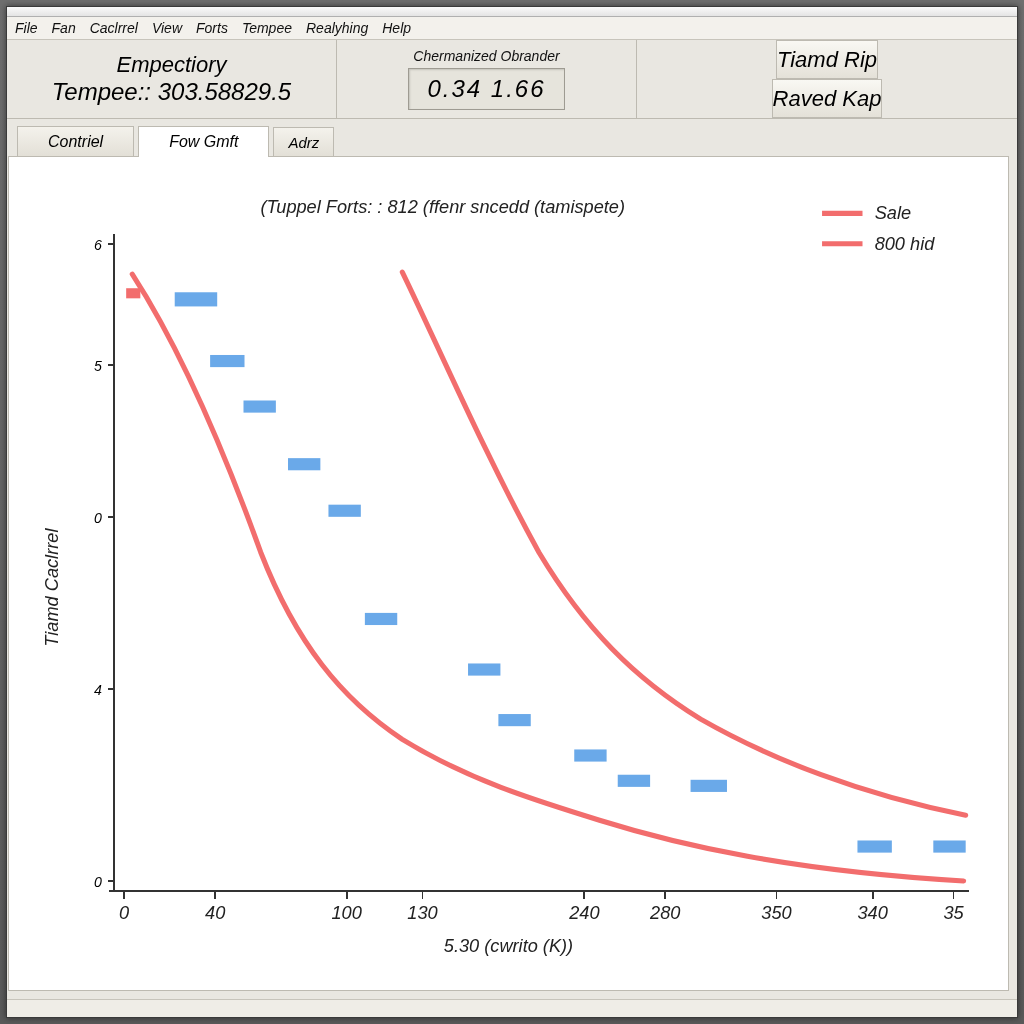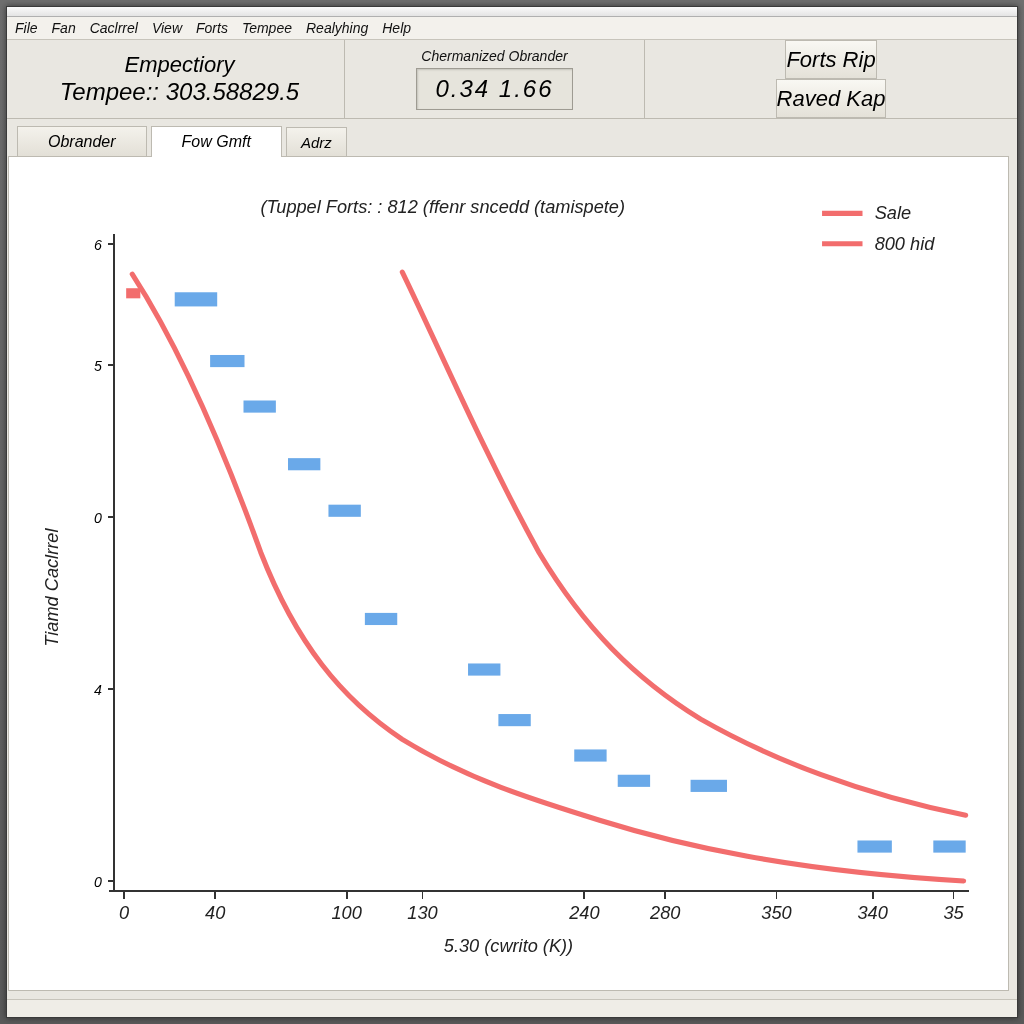--- a/index.html
+++ b/index.html
@@ -4,21 +4,21 @@
 <style>
   * { box-sizing: border-box; margin: 0; padding: 0; }
   html, body { width: 1024px; height: 1024px; overflow: hidden; font-family: "Segoe UI", Tahoma, sans-serif; font-size: 14px; }
   body { background: linear-gradient(#6f6f6f, #5a5a5a); padding: 6px; }
   .window { width: 100%; height: 100%; background: #e9e7e1; border: 1px solid #3a3a3a; display: flex; flex-direction: column; box-shadow: 0 0 6px rgba(0,0,0,.5); font-style: italic; }
   .titlebar { height: 10px; background: linear-gradient(#fafafa,#e4e4e4); border-bottom: 1px solid #b0b0b0; }
   .menubar { display: flex; gap: 14px; padding: 3px 8px; background: #f3f1ec; border-bottom: 1px solid #c7c4bb; color: #111; }
   .menubar span { cursor: default; }
   .toppanel { display: flex; border-bottom: 1px solid #bdbab1; }
   .toppanel .cell { border-right: 1px solid #bdbab1; padding: 8px 14px; display:flex; flex-direction: column; align-items:center; justify-content:center; }
-  .toppanel .left { flex: 0 0 330px; font-size: 22px; text-align:left;margin-left:8px; }
+  .toppanel .left { flex: 0 0 330px; font-size: 22px; text-align:left; }
   .toppanel .left .line2 { font-size: 24px; }
   .toppanel .mid { flex: 0 0 300px; }
   .group-title { font-size: 14px; color:#111; margin-bottom:4px; }
   .readout { background:#e6e4dc; border:1px solid #9e9b92; padding:6px 18px; font-size:24px; letter-spacing:2px; box-shadow: inset 1px 1px 2px rgba(0,0,0,.15);}
   .toppanel .right { flex: 1; display:flex; flex-direction:column; gap:0; padding:0; }
   .btn { flex:1; display:flex; align-items:center; justify-content:center; background:linear-gradient(#f9f8f3,#e4e1d8); border:1px solid #bdbab1; font-size:22px; cursor:pointer; }
   .btn + .btn { border-top:1px solid #bdbab1;}
   .tabsrow { display:flex; align-items:flex-end; gap:4px; padding: 6px 10px 0 10px; background:#e9e7e1; }
   .tab { padding:6px 30px; background:linear-gradient(#f4f2ec,#e2dfd6); border:1px solid #bdbab1; border-bottom:none; font-size:16px; position:relative; top:1px; cursor:pointer;}
   .tab.active { background:#fff; z-index:2; }
@@ -55,27 +55,27 @@
   <div class="toppanel">
     <div class="cell left">
       <div>Empectiory</div>
       <div class="line2">Tempee:: 303.58829.5</div>
     </div>
     <div class="cell mid">
       <div class="group-title">Chermanized Obrander</div>
       <div class="readout">0.34   1.66</div>
     </div>
     <div class="cell right" style="border-right:none;">
-      <div class="btn">Forts Rip</div>
+      <div class="btn">Tiamd Rip</div>
       <div class="btn">Raved Kap</div>
     </div>
   </div>
 
   <div class="tabsrow">
-    <div class="tab">Obrander</div>
+    <div class="tab">Contriel</div>
     <div class="tab active">Fow Gmft</div>
     <div class="tab small">Adrz</div>
   </div>
 
   <div class="chartpane">
     <svg viewBox="0 0 960 780">
 
       <text class="chart-title" x="415" y="30">(Tuppel Forts: : 812 (ffenr sncedd (tamispete)</text>
 
       <g>

